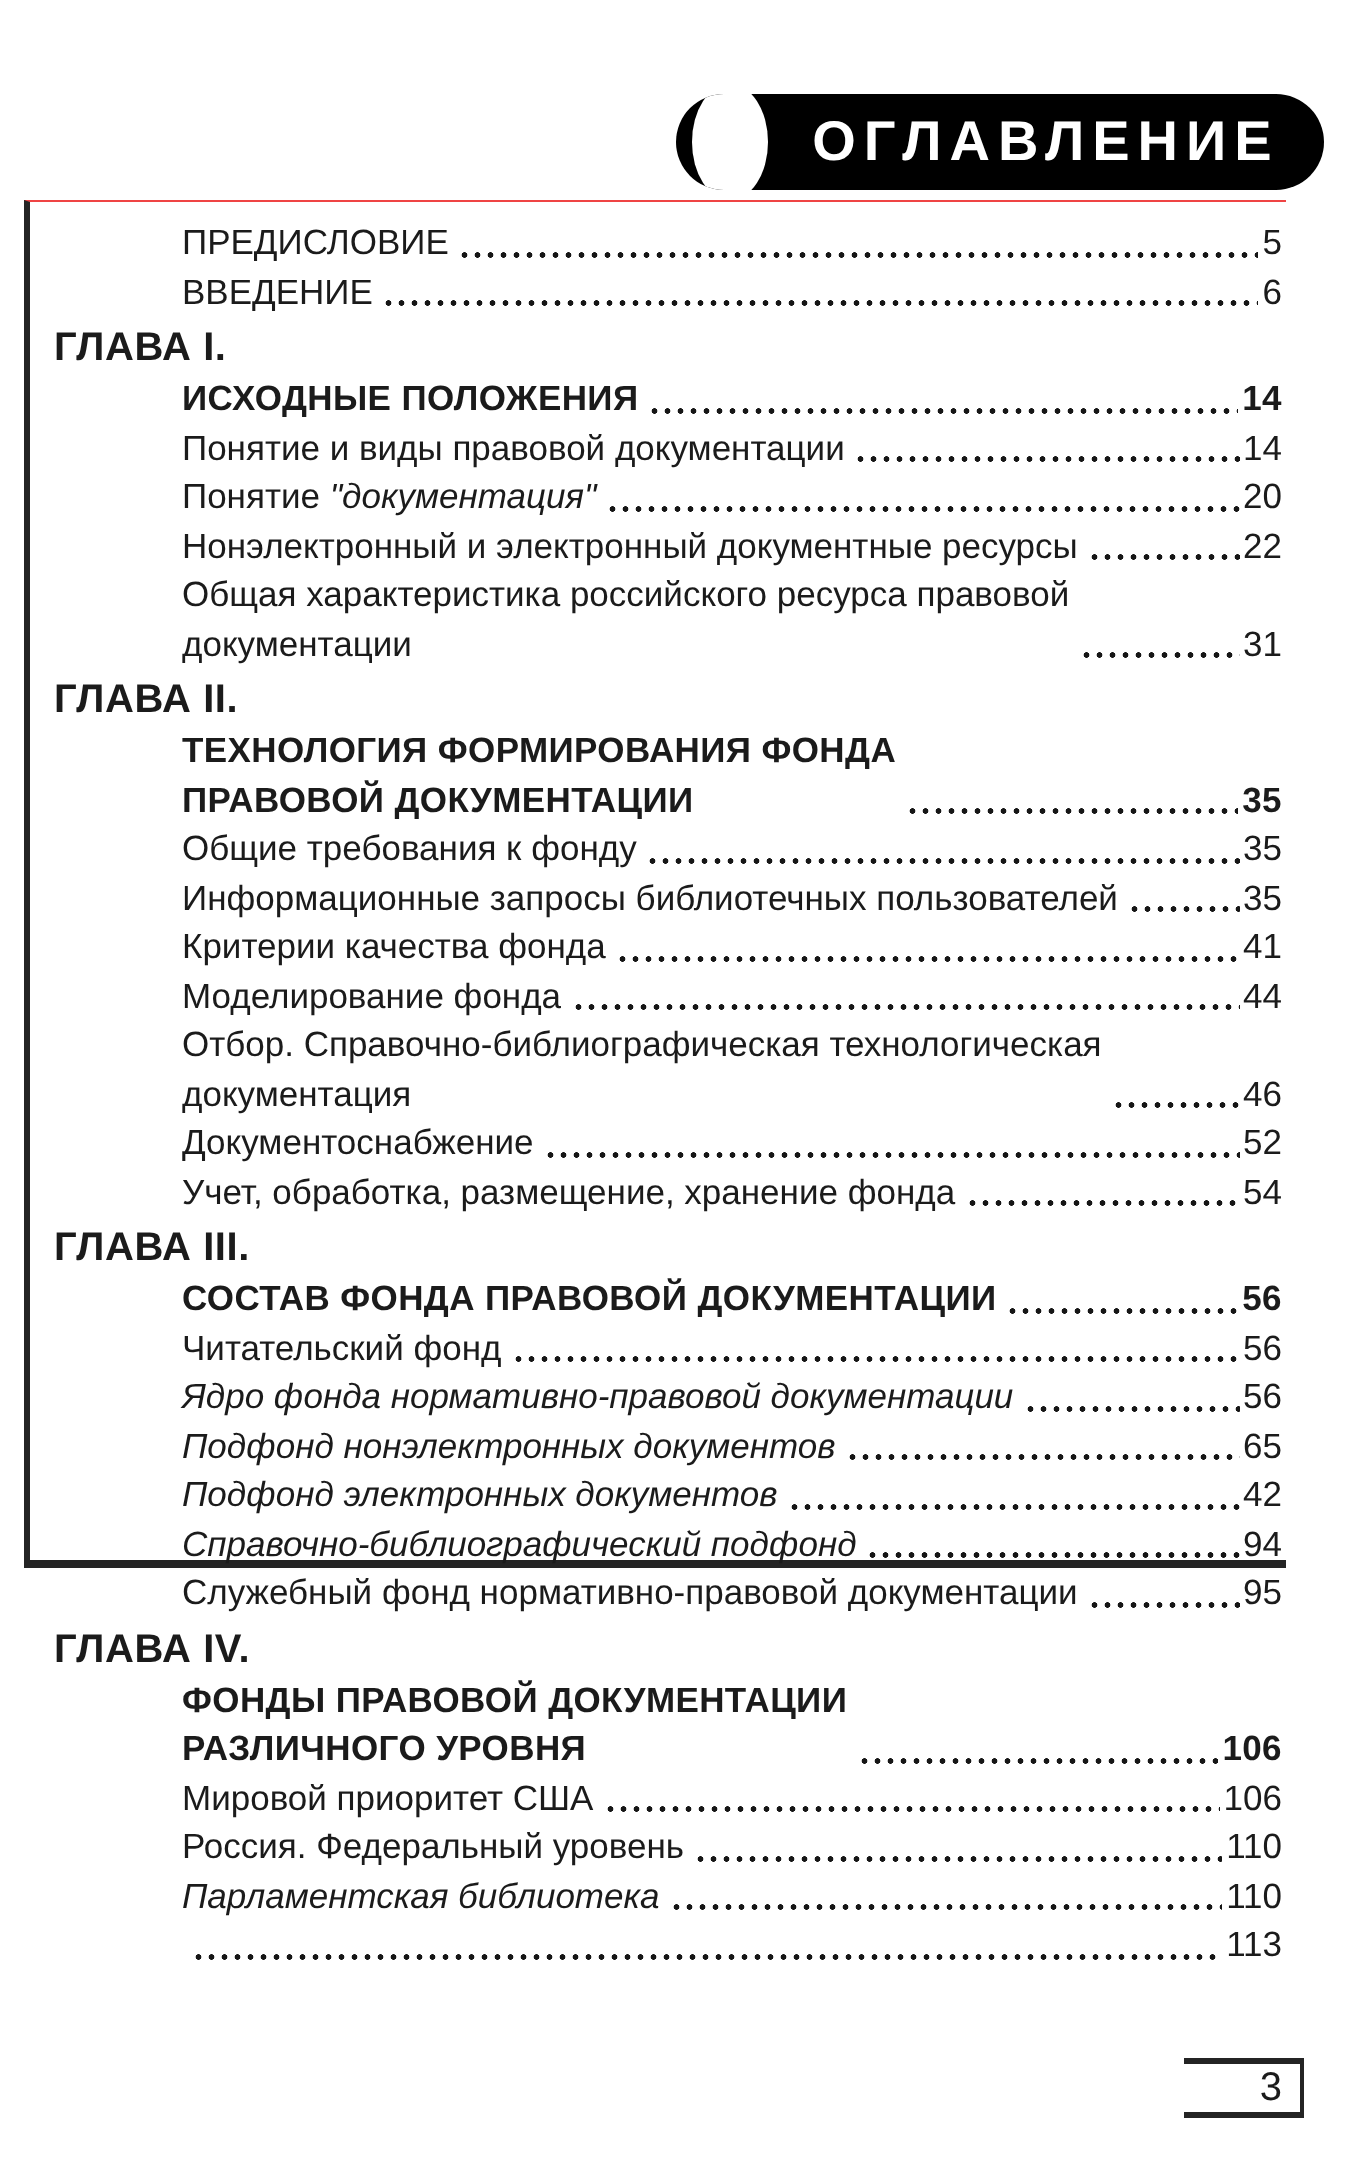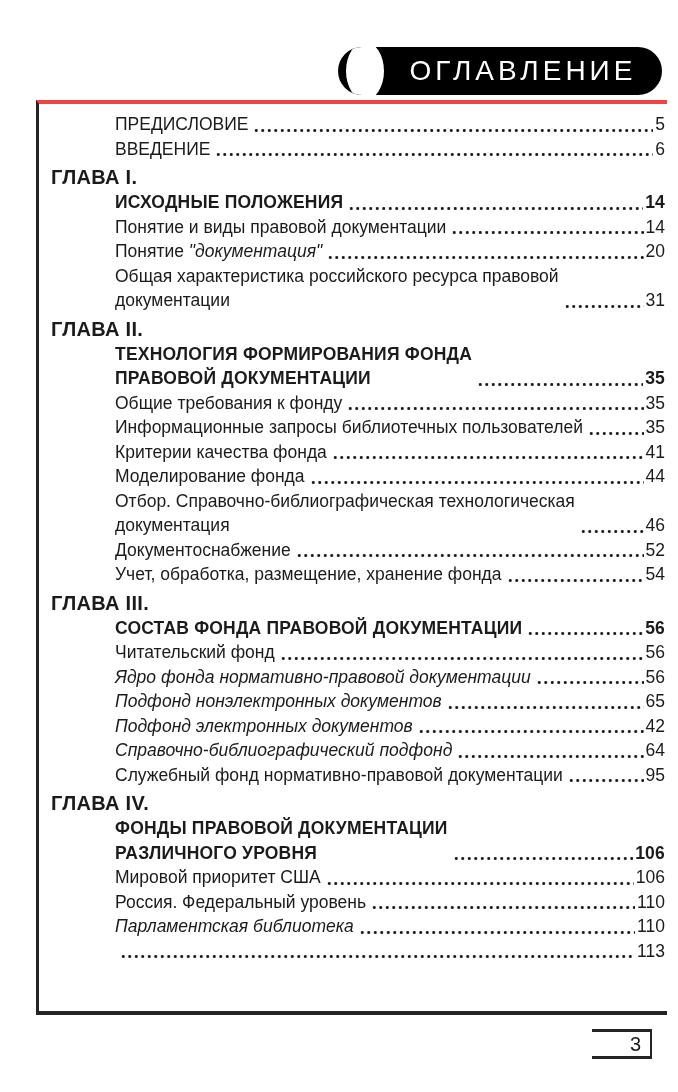--- a/index.html
+++ b/index.html
@@ -12,30 +12,29 @@
     position:absolute; top:47px; left:338px; width:324px; height:48px;
     background:#000; border-radius:24px;
     display:flex; align-items:center; justify-content:center;
     padding-left:46px; overflow:hidden;
   }
   .banner .notch {
     position:absolute; left:8px; top:-5px; width:38px; height:58px;
     background:#fff; border-radius:50%;
   }
   .banner-label {
-    position:relative; color:#fff; font-weight:normal;
+    position:relative; color:#fff; font-weight:bold;
     font-size:28px; letter-spacing:4px; line-height:1;
   }
   .frame {
-    position:absolute; left:12px; top:100px; width:631px; height:915px;
+    position:absolute; left:12px; top:100px; width:631px; height:684px;
     border-left:3px solid #242424;
-    border-top:4px solid #ef4444;
+    border-top:1px solid #ef4444;
     border-bottom:4px solid #242424;
     padding-top:8px;
-    margin-left:24px;
   }
   .chapter {
     font-size:20px; font-weight:bold; line-height:26px;
     padding-left:12px; margin-top:3px; letter-spacing:0.3px;
   }
   .entry {
     display:flex; align-items:flex-end;
     padding-left:76px; padding-right:2px;
     font-size:17.5px; line-height:24.5px;
   }
@@ -92,20 +91,25 @@
         <span class="title">Понятие и виды правовой документации</span>
         <span class="leader"></span>
         <span class="pagenum">14</span>
       </div>
       <div class="entry regular">
         <span class="title"><span class="regular">Понятие </span><span class="italic">"документация"</span></span>
         <span class="leader"></span>
         <span class="pagenum">20</span>
       </div>
       <div class="entry regular">
+        <span class="title">Нонэлектронный и электронный документные ресурсы</span>
+        <span class="leader"></span>
+        <span class="pagenum">22</span>
+      </div>
+      <div class="entry regular">
         <span class="title">Общая характеристика российского ресурса правовой
 документации</span>
         <span class="leader"></span>
         <span class="pagenum">31</span>
       </div>
       <div class="chapter">ГЛАВА II.</div>
       <div class="entry bold">
         <span class="title">ТЕХНОЛОГИЯ ФОРМИРОВАНИЯ ФОНДА
 ПРАВОВОЙ ДОКУМЕНТАЦИИ</span>
         <span class="leader"></span>
@@ -169,21 +173,21 @@
         <span class="pagenum">65</span>
       </div>
       <div class="entry italic">
         <span class="title">Подфонд электронных документов</span>
         <span class="leader"></span>
         <span class="pagenum">42</span>
       </div>
       <div class="entry italic">
         <span class="title">Справочно-библиографический подфонд</span>
         <span class="leader"></span>
-        <span class="pagenum">64</span>
+        <span class="pagenum">94</span>
       </div>
       <div class="entry regular">
         <span class="title">Служебный фонд нормативно-правовой документации</span>
         <span class="leader"></span>
         <span class="pagenum">95</span>
       </div>
       <div class="chapter">ГЛАВА IV.</div>
       <div class="entry bold">
         <span class="title">ФОНДЫ ПРАВОВОЙ ДОКУМЕНТАЦИИ
 РАЗЛИЧНОГО УРОВНЯ</span>

